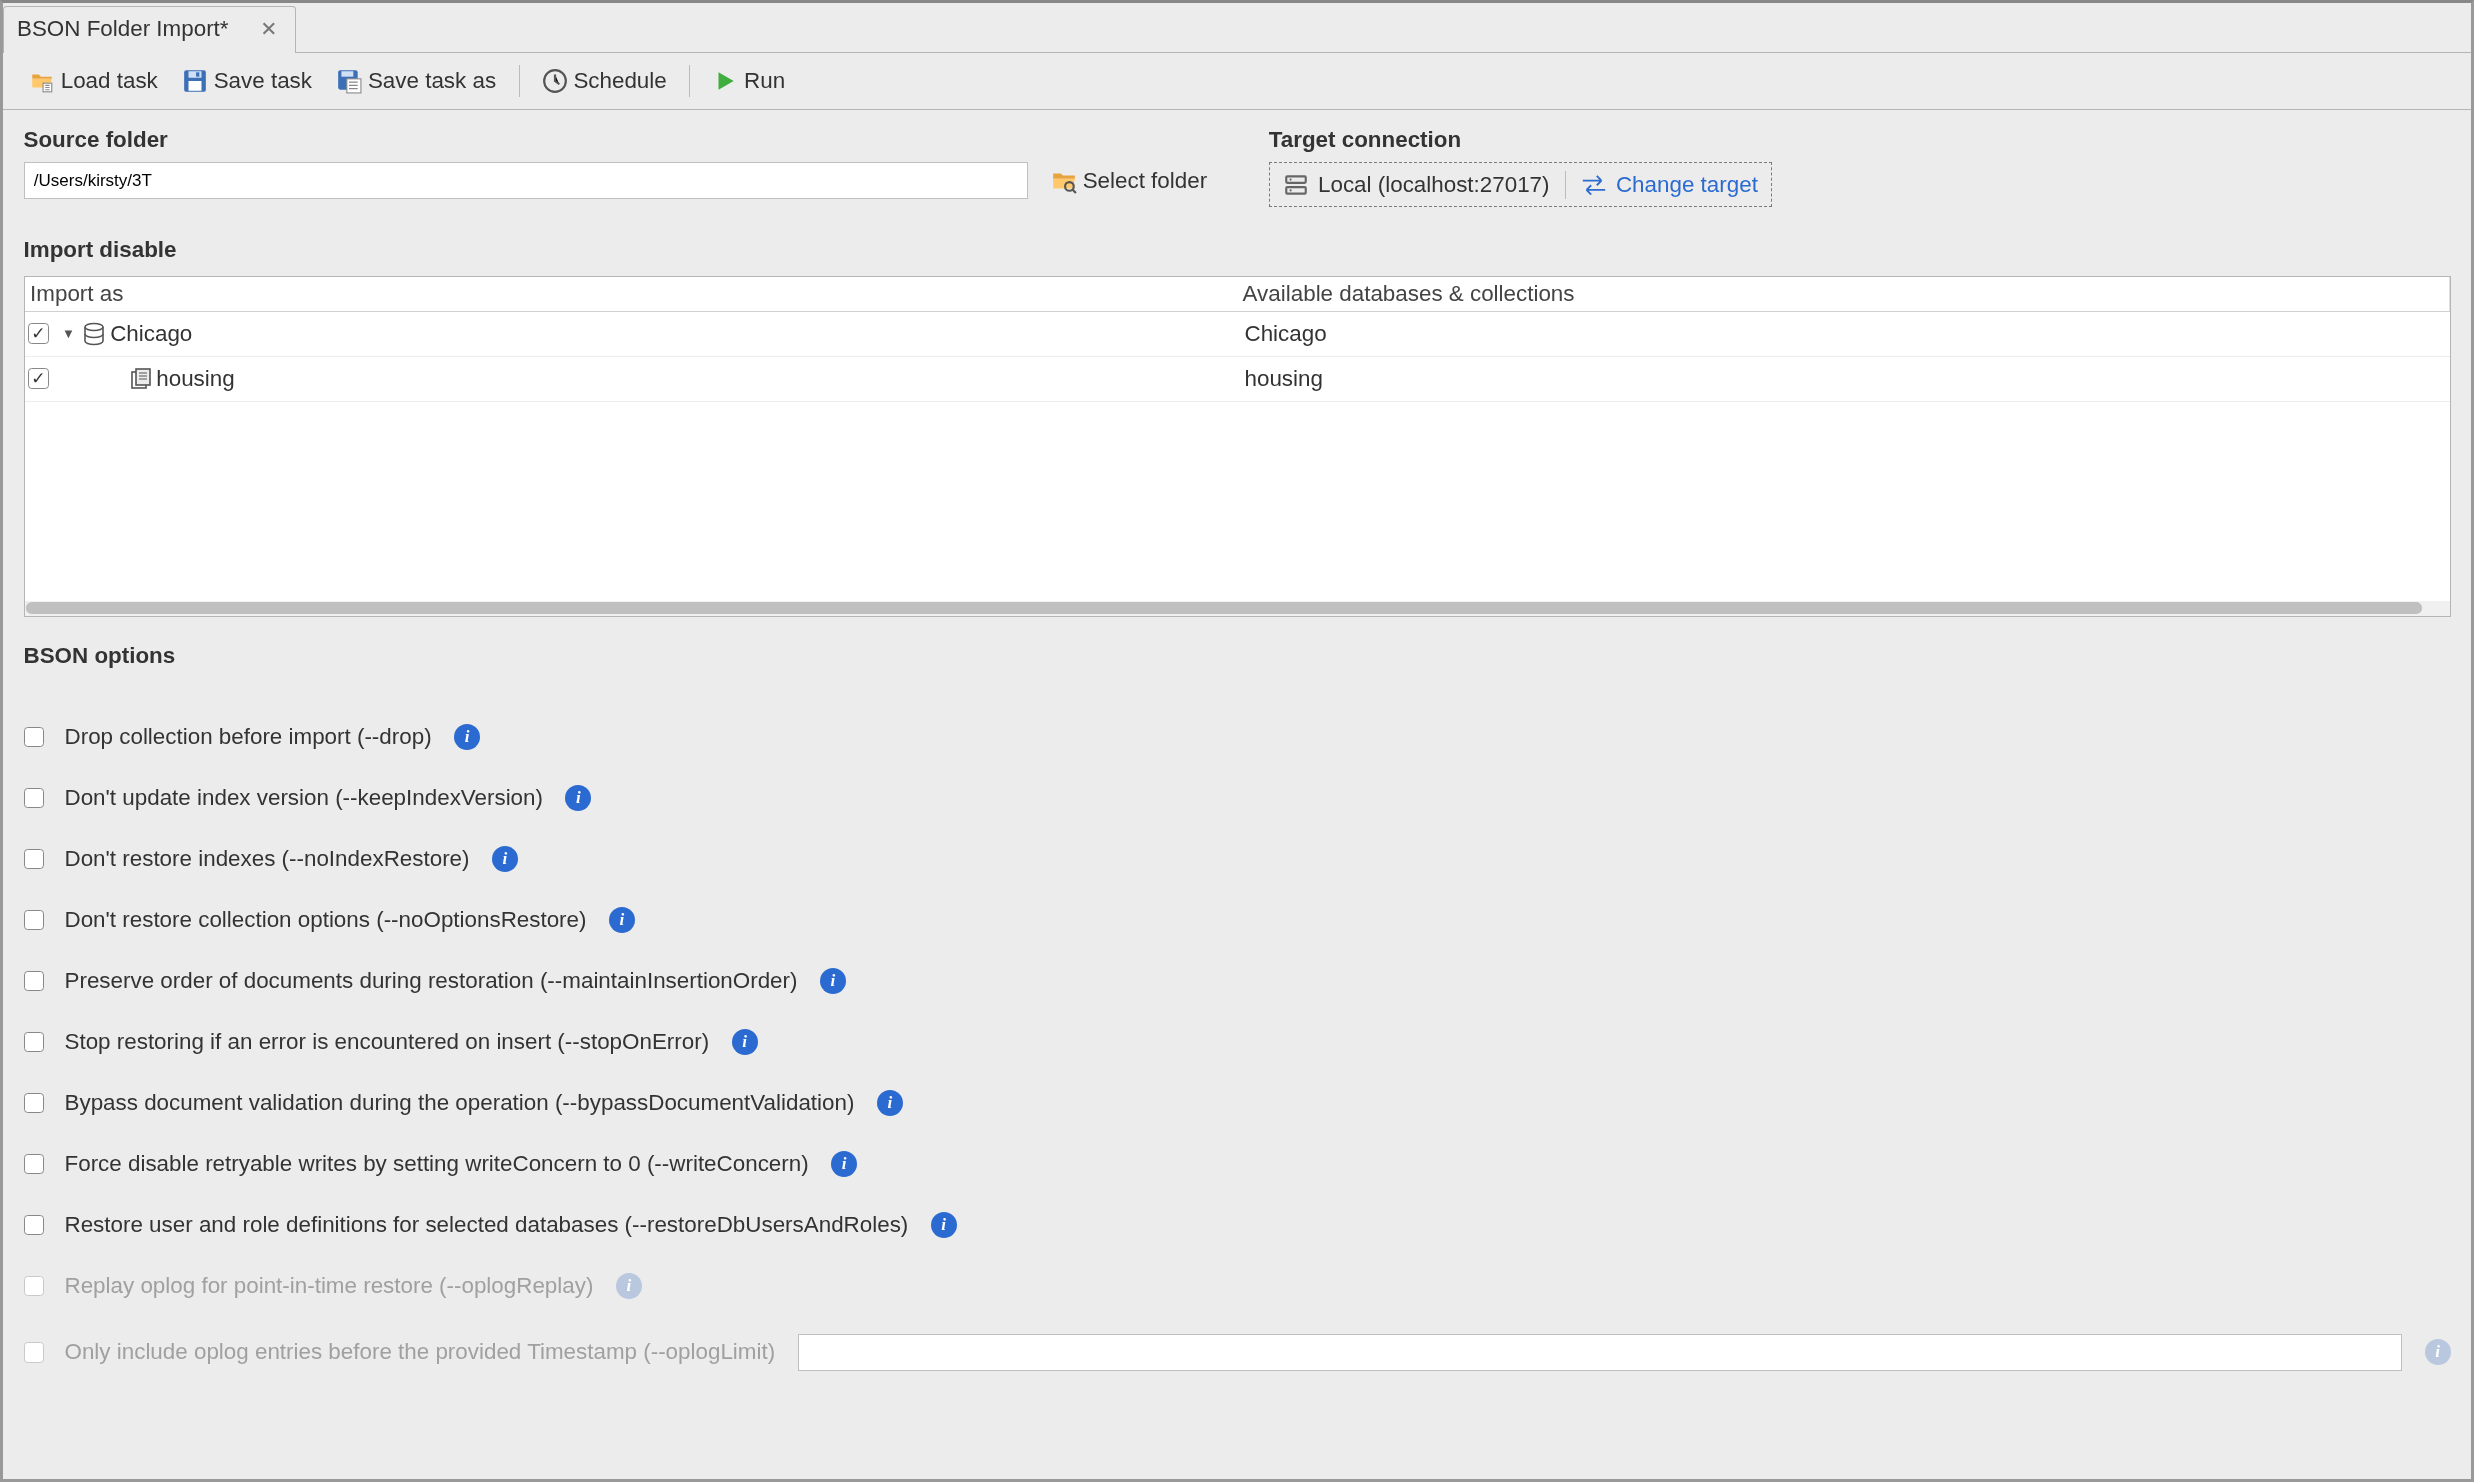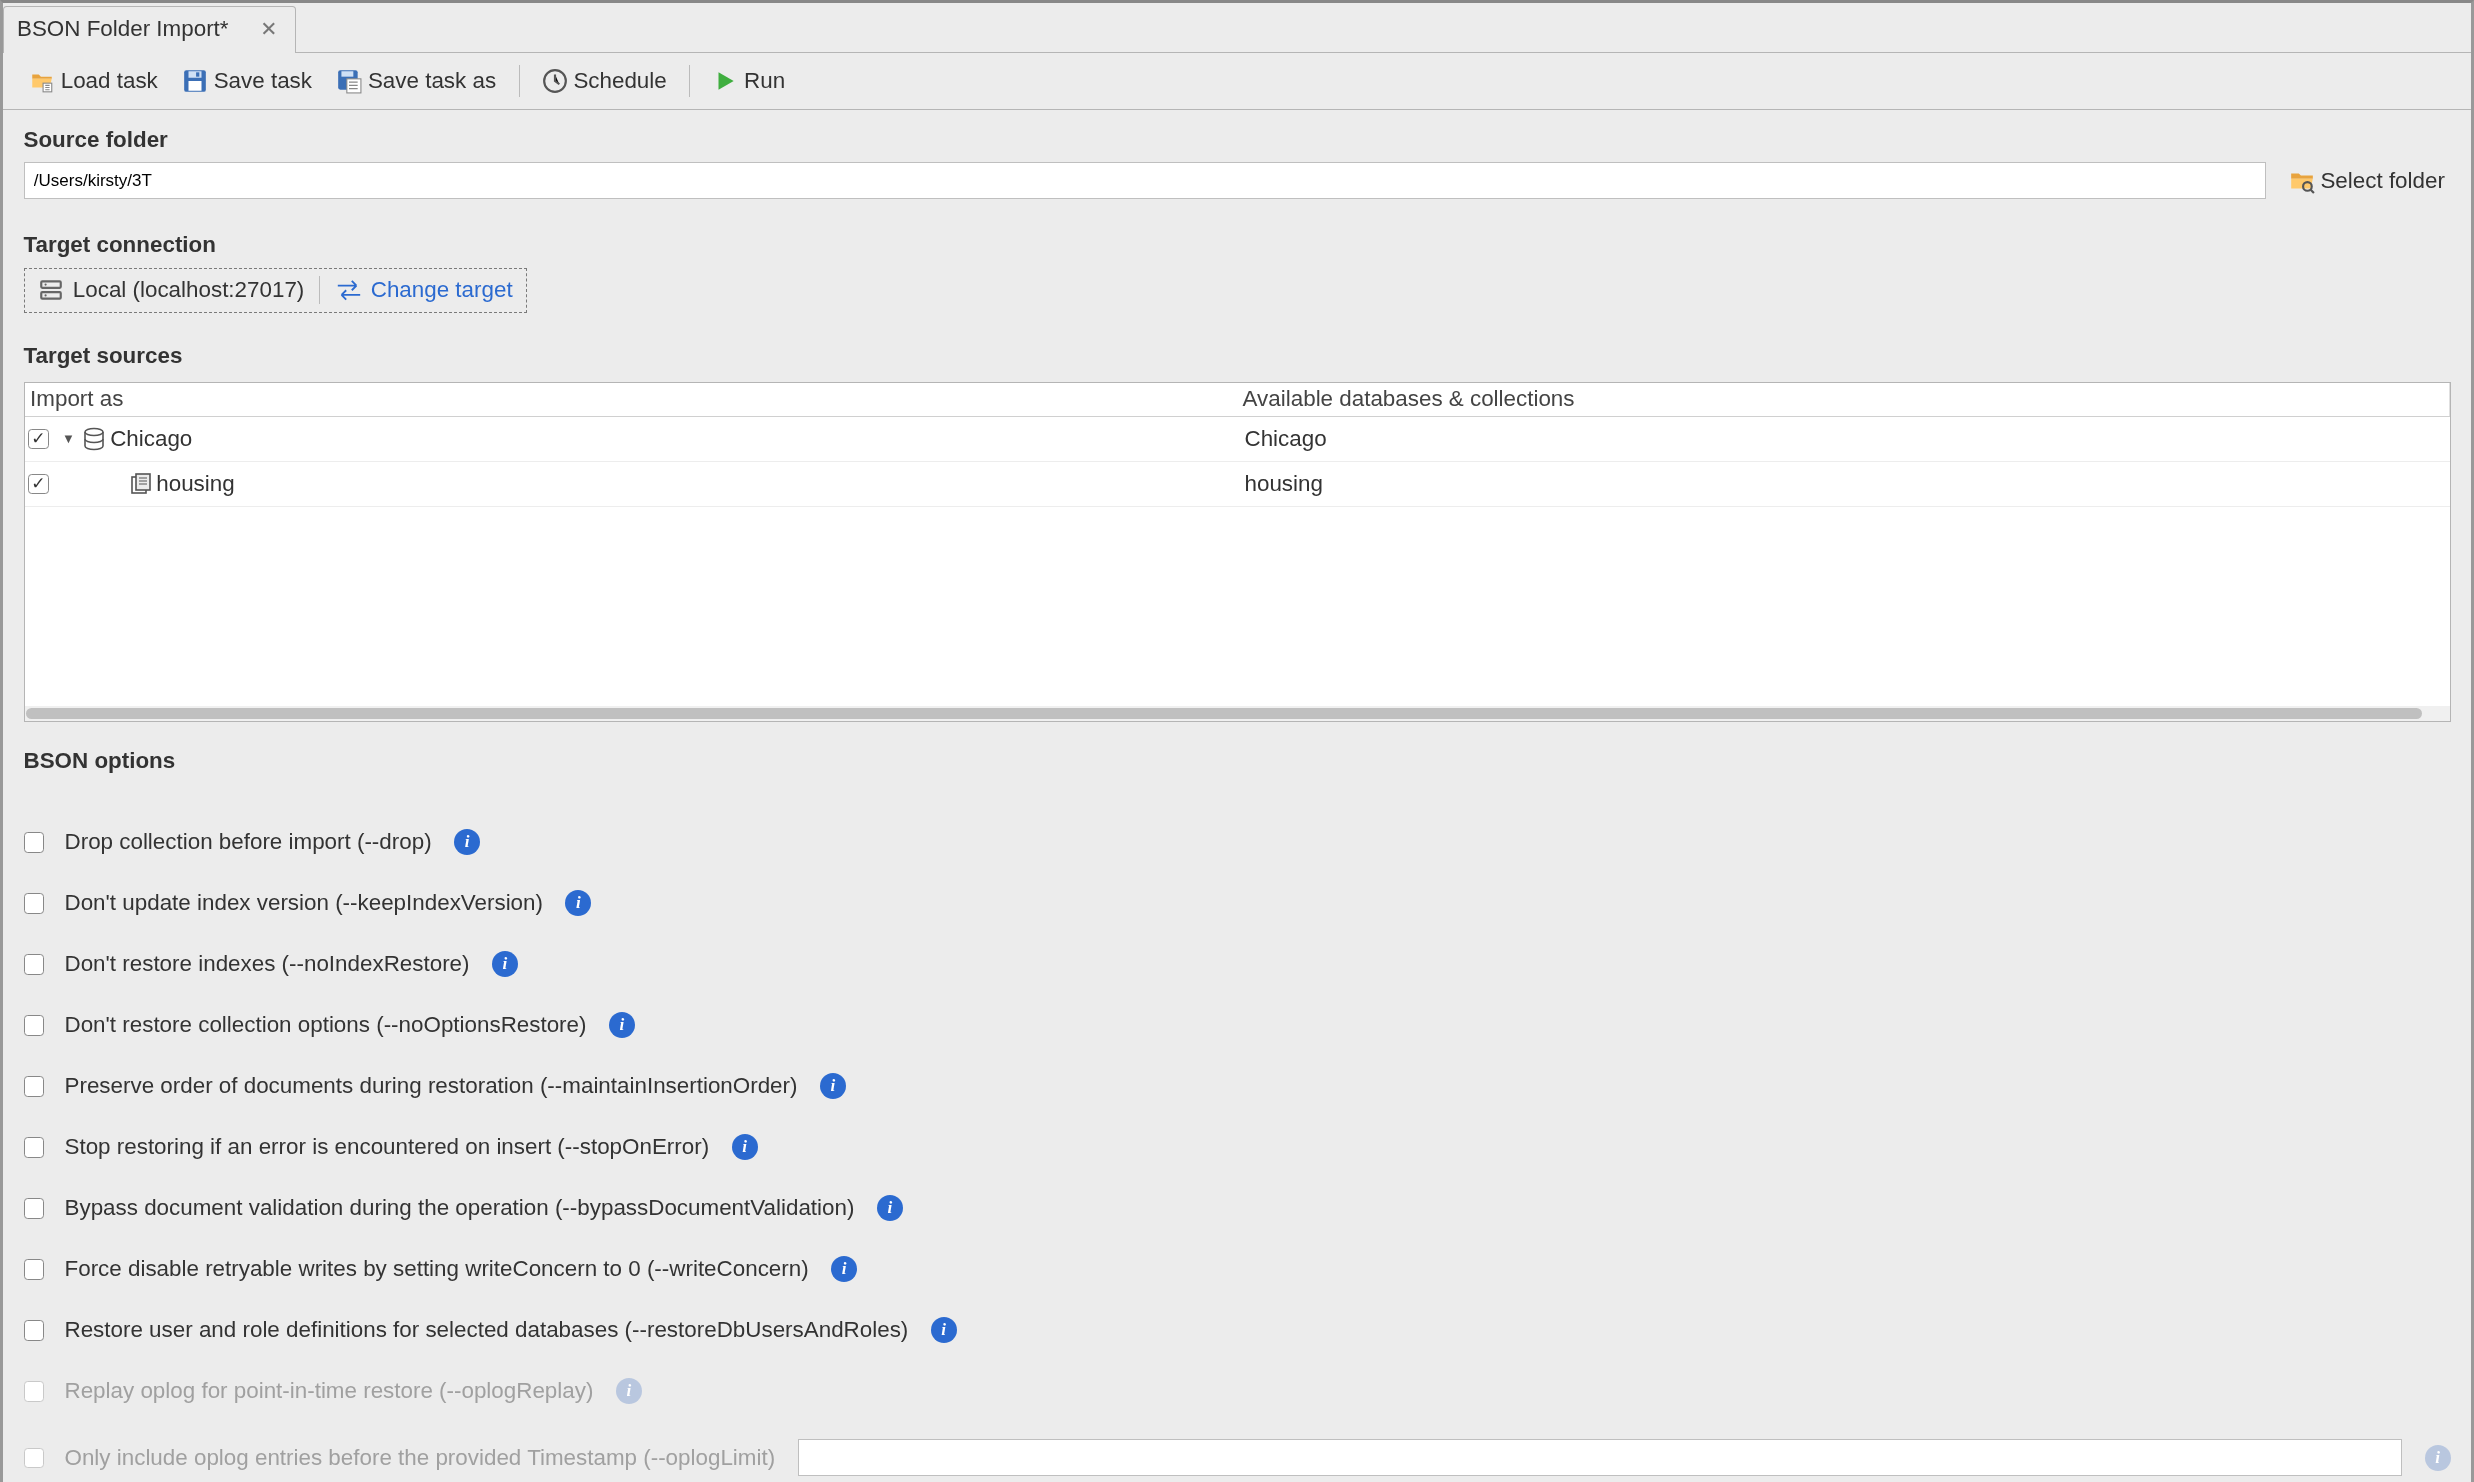--- a/index.html
+++ b/index.html
@@ -83,23 +83,22 @@
   .content {
     flex: 1;
     background: #ececec;
     padding: 17px 20.5px;
     display: flex;
     flex-direction: column;
     gap: 0;
   }
   .row-top {
     display: flex;
-    gap: 33px;
+    gap: 56px;
     margin-bottom: 20.5px;
-    flex-direction: column;
   }
   .col-left { flex: 0 0 49%; }
   .col-right { flex: 1; }
   .label-strong {
     font-weight: 600;
     margin-bottom: 9.3px;
   }
   .folder-row {
     display: flex;
     align-items: center;
@@ -387,21 +386,21 @@
               <svg viewBox="0 0 30 22">
                   <path fill="none" stroke="#2b6ad0" stroke-width="2" d="M3 6h20m0 0l-5-5m5 5l-5 5M27 16H7m0 0l5-5m-5 5l5 5"></path>
                 </svg>
             </span>
             <span>Change target</span>
           </div>
         </div>
       </div>
     </div>
 
-    <div class="section-label2">Target sources</div>
+    <div class="section-label2">Import disable</div>
 
     <div class="grid-area">
       <div class="grid-header">
         <div class="grid-header-cell ghc-right">Import as</div>
         <div class="grid-header-cell ghc-left">Available databases &amp; collections</div>
       </div>
       <div class="grid-body">
 
         <div class="grid-row">
           <div class="grid-cell-left">

